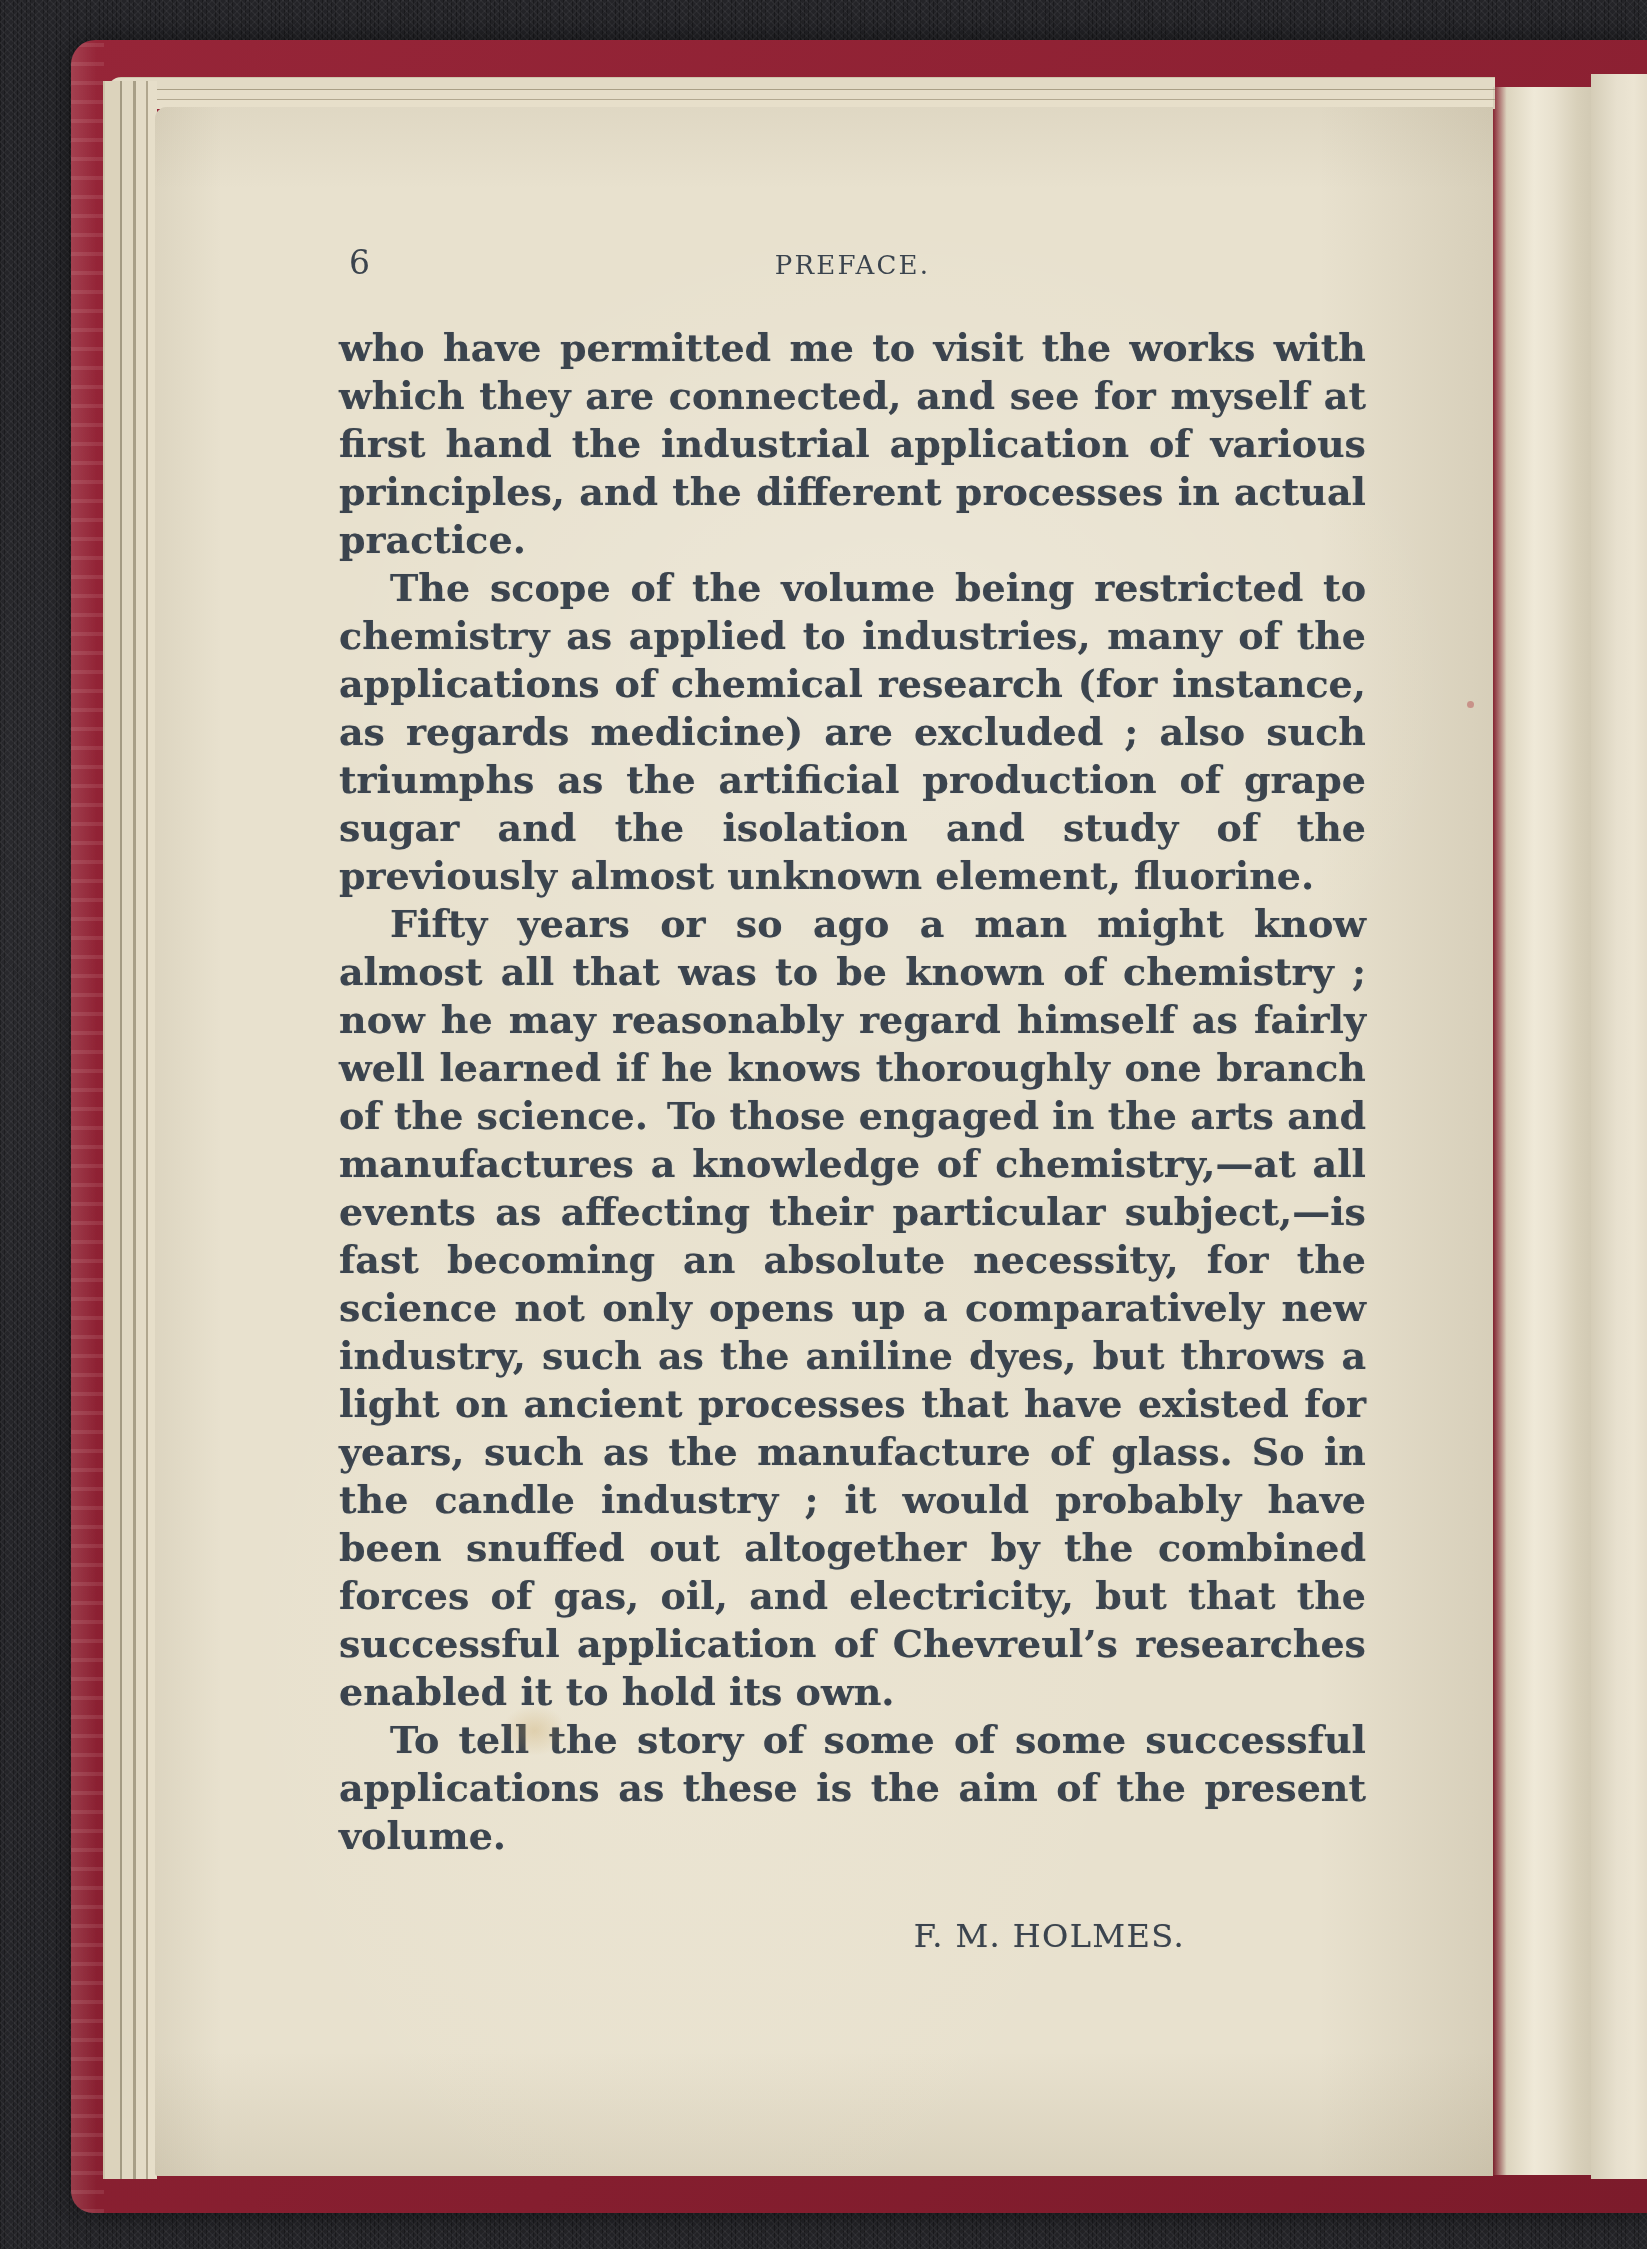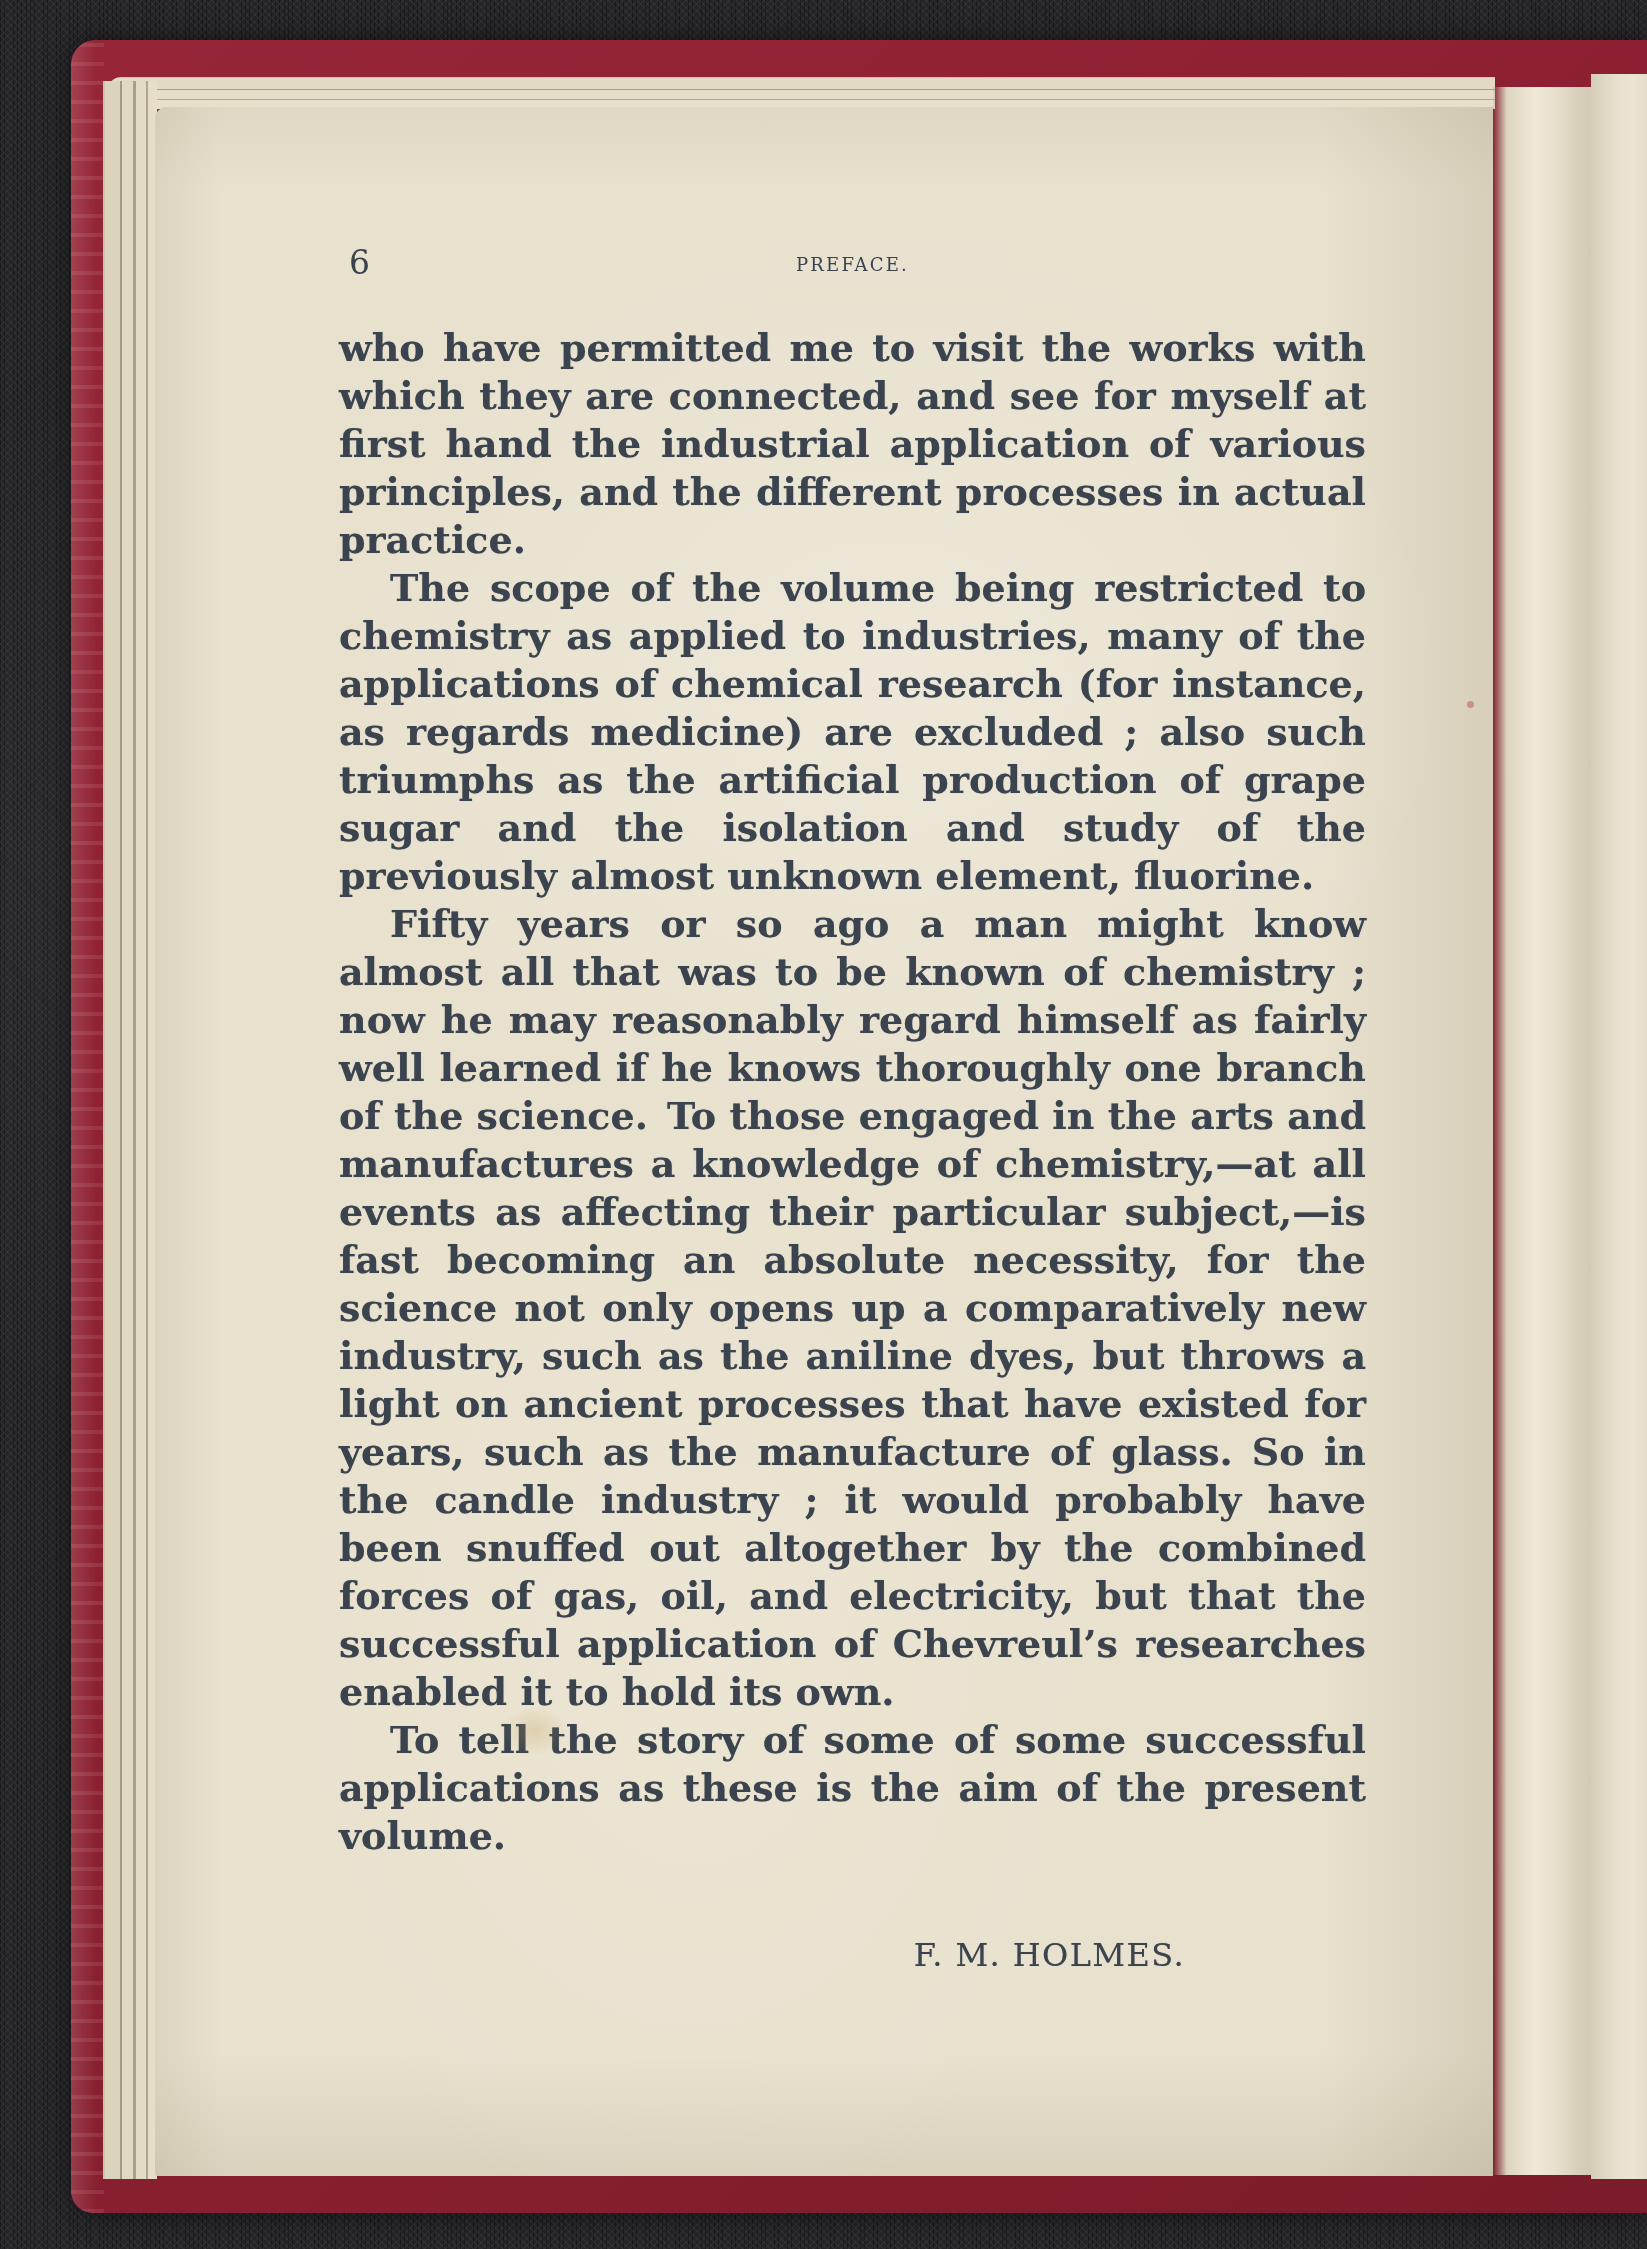--- a/index.html
+++ b/index.html
@@ -83,40 +83,40 @@
     position: absolute;
     left: 184px; top: 134px;
     width: 1027px; height: 43px;
   }
   .page-number {
     position: absolute; left: 10px; top: 0;
     font-size: 33px; line-height: 43px;
   }
   .running-header {
     display: block; text-align: center;
-    font-size: 18px; line-height: 48px;
+    font-size: 26px; line-height: 48px;
     letter-spacing: 2.2px;
   }
 
   .body-text {
     position: absolute;
     left: 184px; top: 217px;
     width: 1027px;
     font-size: 38px;
     line-height: 48px;
     text-align: justify;
     hyphens: auto;
     -webkit-hyphens: auto;
     text-shadow: 0 0 0.7px rgba(59,68,78,0.45);
   }
   .body-text p { margin: 0; font-weight: bold; }
   .body-text p.indent { text-indent: 51px; }
 
   .signature {
-    margin-top: 71px;
+    margin-top: 52px;
     padding-right: 181px;
     text-align: right;
     font-size: 32px;
     letter-spacing: 1.4px;
   }
 
   
   .fox-spot {
     position: absolute; left: 347px; top: 1598px;
     width: 65px; height: 51px; border-radius: 50%;

